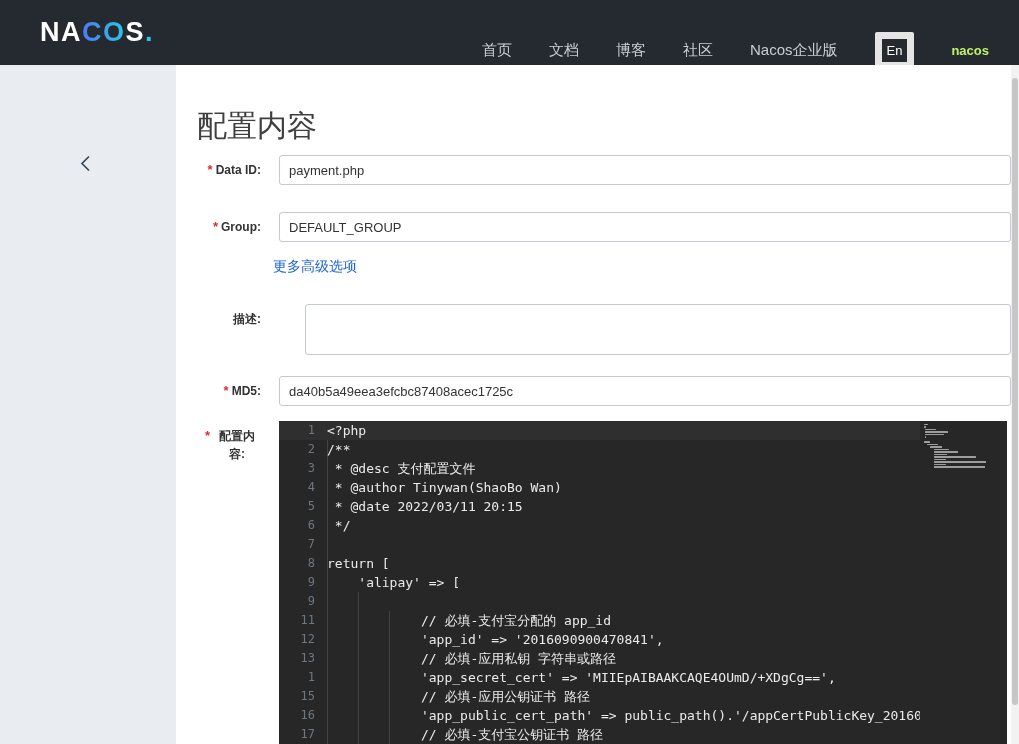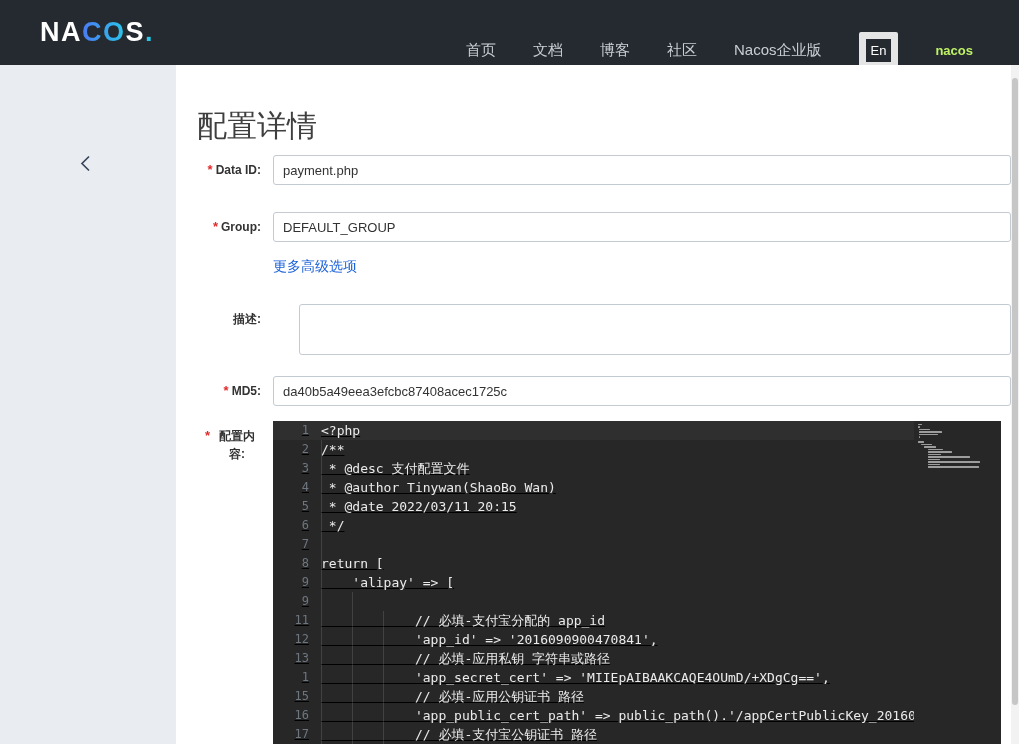--- a/index.html
+++ b/index.html
@@ -1,21 +1,21 @@
 <!DOCTYPE html>
 <html><head>
 <meta charset="utf-8">
 <style>
   * { margin:0; padding:0; box-sizing:border-box; }
   html,body { width:1019px; height:744px; overflow:hidden; background:#fff;
     font-family:"Liberation Sans", sans-serif; }
 
   
   .navbar { height:65px; background:#252a31; display:flex; align-items:center;
-    padding:0 46px 0 40px; }
+    padding:0 30px 0 40px; }
   .logo { font-size:27px; font-weight:800; letter-spacing:1.5px; color:#fff;
     cursor:pointer; white-space:nowrap; }
   .logo .co { background:linear-gradient(90deg,#4a7bf4,#29c7e8);
     -webkit-background-clip:text; background-clip:text; color:transparent; }
   .logo .dot { color:#29c7e8; }
   .nav-right { margin-left:auto; display:flex; align-items:center; gap:37px;margin-top:36px; }
   .nav-item { color:#c9ced4; font-size:15px; cursor:pointer; white-space:nowrap; }
   .lang-btn { border:7px solid #e5e5e5; border-radius:2px; color:#fff;
     font-size:13px; padding:3px 5px; cursor:pointer; line-height:17px; }
   .username { color:#bef264; font-size:13px; font-weight:bold; cursor:pointer; }
@@ -32,21 +32,21 @@
 
   
   .page-title { font-size:30px; color:#3f3f3f; font-weight:500; line-height:42px;
     margin-bottom:8px; }
   .form-row { display:flex; margin-bottom:27px; }
   .flabel { width:64px; flex-shrink:0; display:flex; justify-content:flex-end;
     padding-top:6px; }
   .ast { color:#e32a2a; font-size:13px; font-weight:bold; padding-right:3px; line-height:18px; }
   .ltext { max-width:48px; text-align:center; font-size:12px; font-weight:bold;
     color:#333; line-height:18px; }
-  .fctrl { margin-left:12px; width:856px;text-decoration:underline; }
+  .fctrl { margin-left:18px; width:856px; }
   .txt-input { width:100%; height:30px; border:1px solid #c4cad1; border-radius:3px;
     padding:0 9px; font-size:13px; color:#333; font-family:"Liberation Sans",sans-serif;
     outline:none; background:#fff; }
   .txt-area { width:100%; height:51px; border:1px solid #c4cad1; border-radius:3px;
     padding:5px 9px; font-size:13px; color:#333; resize:none; outline:none;
     font-family:"Liberation Sans",sans-serif; }
   .adv-link-row { margin:-12px 0 28px 76px; }
   .adv-link { color:#1b62d8; font-size:14px; cursor:pointer; text-decoration:none; }
   .row-tight { margin-bottom:17px;gap:26px; }
   .row-md5 { margin-bottom:15px; }
@@ -93,21 +93,21 @@
     <div class="collapse-btn">
       <span>
         <svg width="17" height="19" viewBox="0 0 17 19">
           <polyline points="11,2.5 4,9.5 11,16.5" fill="none" stroke="#39475c" stroke-width="1.7"></polyline>
         </svg>
       </span>
     </div>
   </div>
 
   <div class="main">
-    <h1 class="page-title">配置详情</h1>
+    <h1 class="page-title">配置内容</h1>
 
     <div class="form-row">
       <div class="flabel">
         <span class="ast">*</span>
         <span class="ltext">Data ID:</span>
       </div>
       <div class="fctrl">
         <input class="txt-input" type="text" value="payment.php" style="">
       </div>
     </div>

